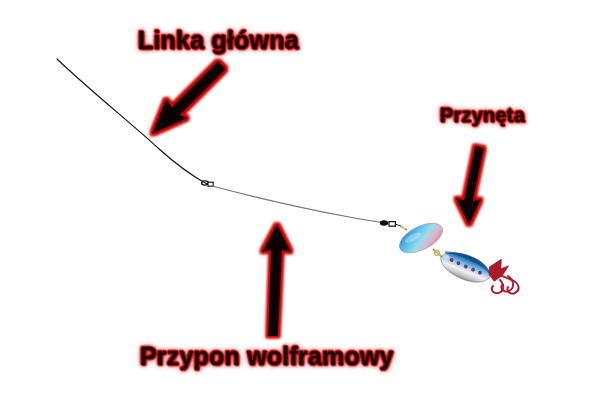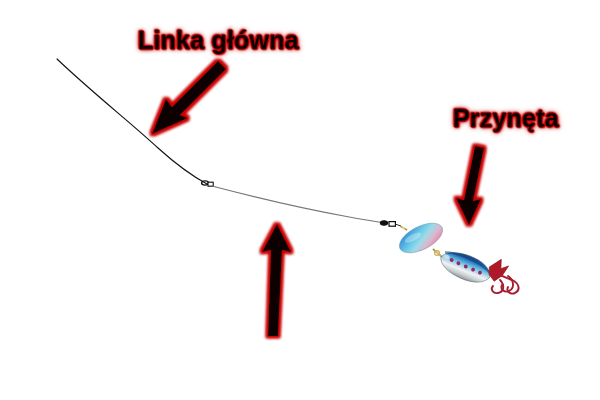--- a/index.html
+++ b/index.html
@@ -44,22 +44,21 @@
   }
   #label-main-line {
     left: 138px;
     top: 26px;
     font-size: 25px;
     text-align: center;
   }
   #label-bait {
     left: 440px;
     top: 104px;
-    font-size: 25px;
-    margin-left: 13px;
+    font-size: 20px;
   }
   #label-leader {
     left: 140px;
     top: 342px;
     font-size: 25px;
   }
 </style>
 </head>
 <body>
 
@@ -215,14 +214,15 @@
                L 484 148
                L 473 201
                L 481 199 Z" fill="#0a0000"></path>
     </g>
   </svg>
 
   <div class="anno-label" id="label-main-line">Linka główna</div>
 
   <div class="anno-label" id="label-bait">Przynęta</div>
 
+  <div class="anno-label" id="label-leader">Przypon wolframowy</div>
 
 </div>
 
 </body></html>

